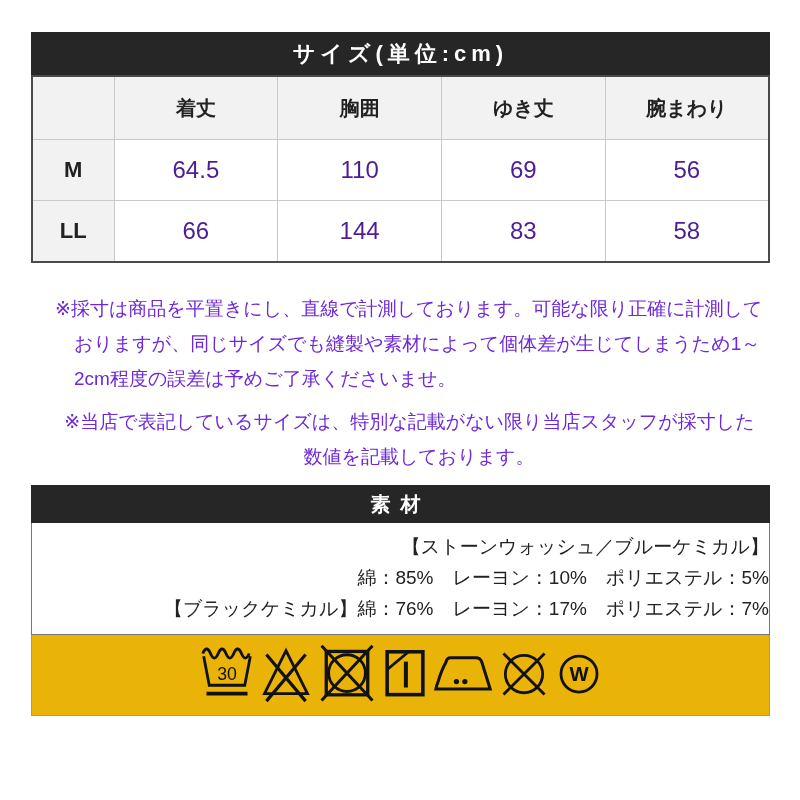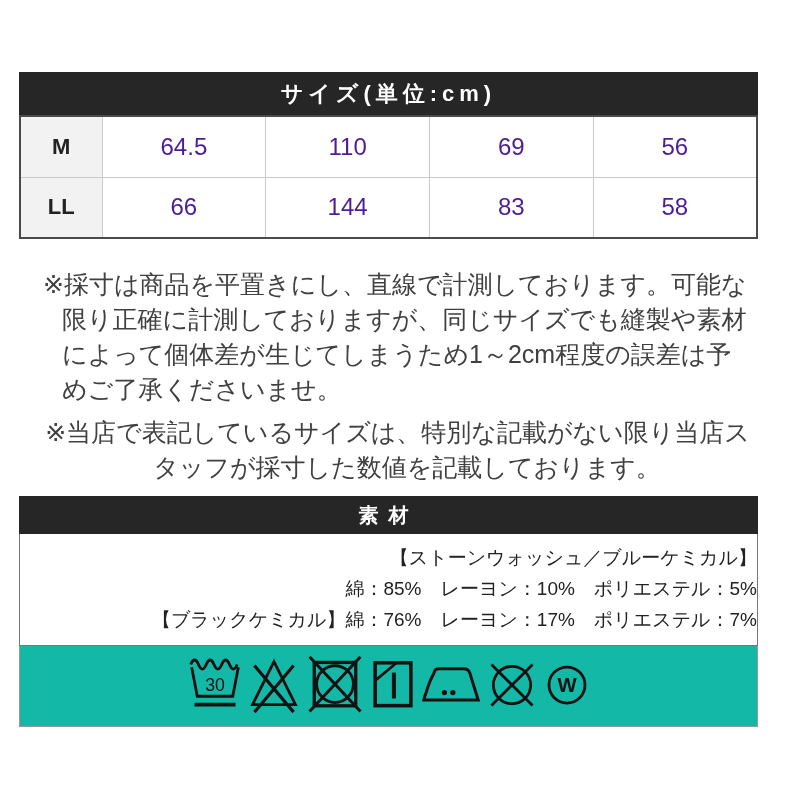--- a/index.html
+++ b/index.html
@@ -1,65 +1,72 @@
 <!DOCTYPE html>
 <html lang="ja"><head>
 <meta charset="utf-8">
 <style>
   html,body{margin:0;padding:0;}
   body{
     width:800px;height:800px;background:#ffffff;position:relative;
     font-family:"Liberation Sans","DejaVu Sans",sans-serif;color:#333;
     -webkit-font-smoothing:antialiased;
   }
-  .container{position:absolute;left:19px;top:32px;width:739px;margin-top:40px;}
+  .container{position:absolute;left:31px;top:32px;width:739px;}
 
   
   .bar{background:#262626;color:#ffffff;font-weight:bold;text-align:center;}
   .size-bar{height:43px;line-height:43px;font-size:22px;letter-spacing:5px;}
   .mat-bar{margin-top:11px;height:38px;line-height:38px;font-size:20px;letter-spacing:10px;}
   .wash-bar{margin-top:12px;height:42px;line-height:42px;font-size:20px;letter-spacing:10px;}
 
   
   table.size-table{width:100%;border-collapse:collapse;table-layout:fixed;border:2px solid #4a4a4a;}
   table.size-table th,table.size-table td{border:1px solid #c9c9c9;text-align:center;vertical-align:middle;padding:0;}
   tr.head-row th{height:62px;background:#f2f2f2;font-size:20px;font-weight:bold;color:#222;}
   tr.data-row{height:61px;}
   tr.data-row th{background:#f2f2f2;font-size:22px;font-weight:bold;color:#222;}
   tr.data-row td{background:#ffffff;font-size:24px;font-weight:normal;color:#4c1d95;}
 
   
-  .note{margin:28px 0 0 24px;width:690px;font-size:25px;line-height:35px;
-        padding-left:19px;text-indent:-19px;color:#404040;}
+  .note{margin:28px 0 0 24px;width:690px;font-size:19px;line-height:35px;
+        padding-left:19px;text-indent:-19px;color:#6d28d9;}
   .note + .note{margin-top:8px;text-align:center;}
 
   
   .mat-box{border:1px solid #777;border-top:none;background:#fff;text-align:right;
            font-size:19px;line-height:31px;padding:8px 0 10px;color:#222;}
-  .wash-box{border:1px solid #999;border-top:none;background:#14b8a6;height:80px;
+  .wash-box{border:1px solid #999;border-top:none;background:#eab308;height:80px;
             display:flex;align-items:center;justify-content:center;gap:3px;}
   .wash-box svg{display:block;}
   .icon-num{font-family:"Liberation Sans","DejaVu Sans",sans-serif;}
 </style>
 </head>
 <body>
 
 <div class="container">
 
   <div class="bar size-bar">サイズ(単位:cm)</div>
 
   <table class="size-table">
     <colgroup>
       <col style="width:82px">
       <col>
         <col>
         <col>
         <col>
     </colgroup>
     <tbody>
+      <tr class="head-row">
+        <th></th>
+        <th>着丈</th>
+        <th>胸囲</th>
+        <th>ゆき丈</th>
+        <th>腕まわり</th>
+      </tr>
       <tr class="data-row">
         <th>M</th>
         <td>64.5</td>
         <td>110</td>
         <td>69</td>
         <td>56</td>
       </tr>
       <tr class="data-row">
         <th>LL</th>
         <td>66</td>

